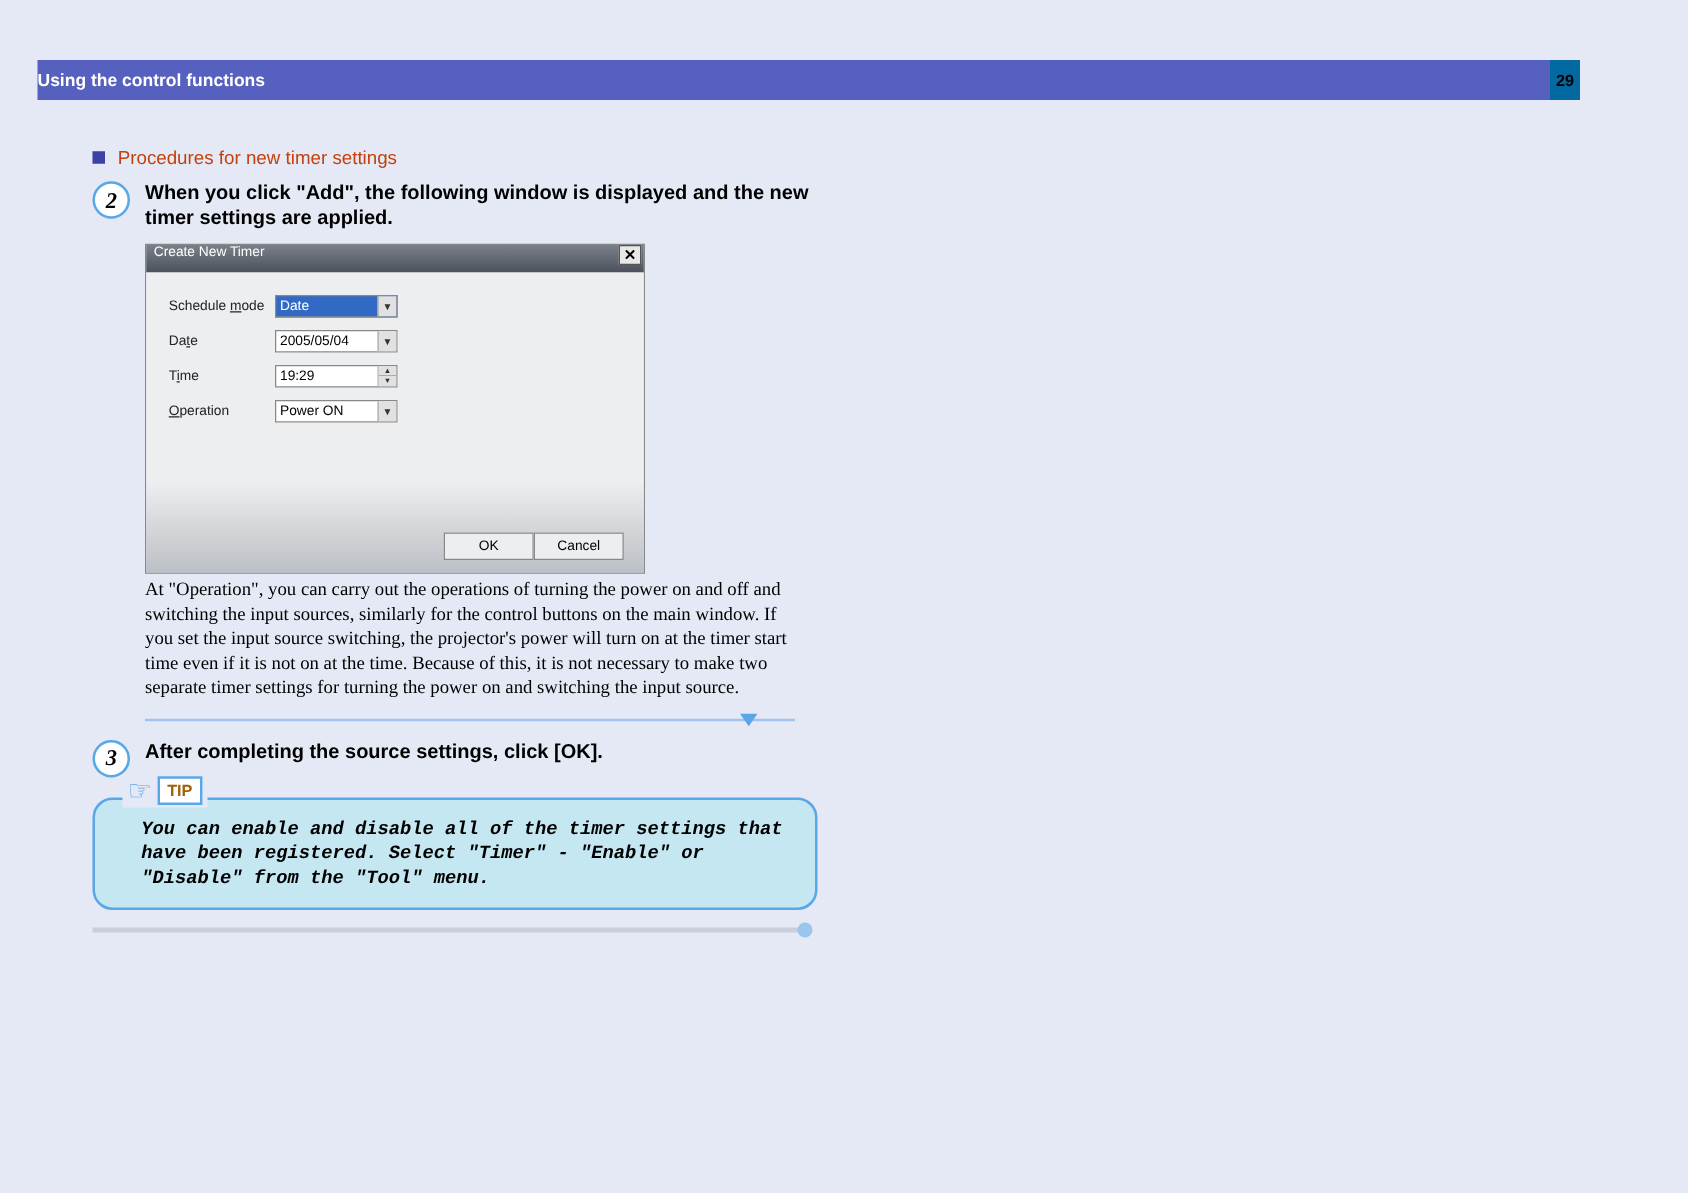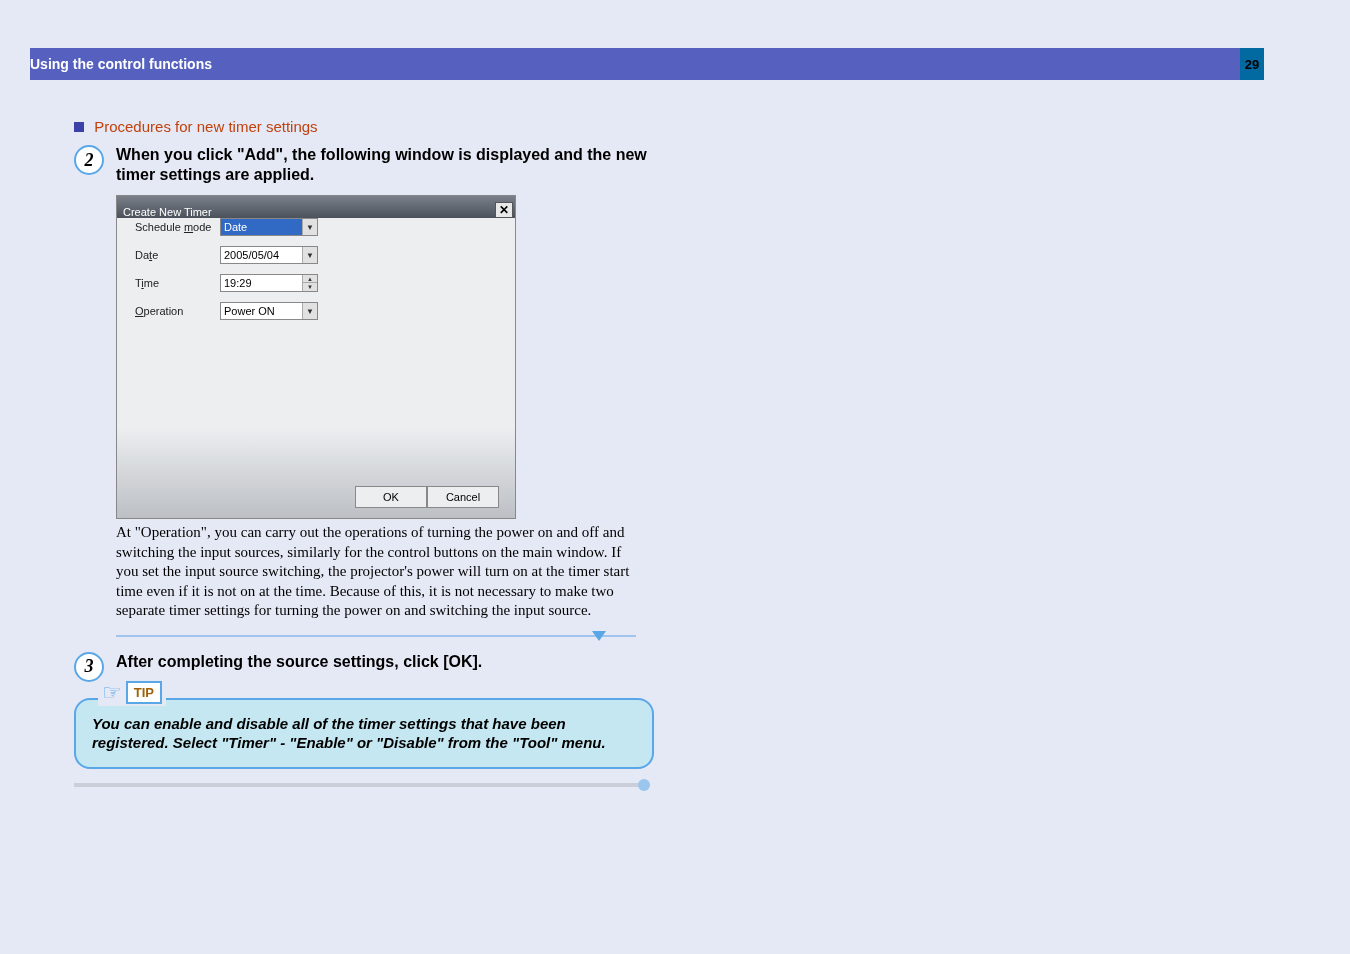--- a/index.html
+++ b/index.html
@@ -86,40 +86,40 @@
       border: 1px solid #888;
       font-family: Tahoma, Arial, sans-serif;
       font-size: 11px;
       margin-top: 10px;
     }
     .dialog-titlebar {
       height: 22px;
       background: linear-gradient(to bottom, #7a7f8a, #4c525c);
       color: #fff;
       display: flex;
-      align-items: flex-end;
+      align-items: flex-start;
       justify-content: space-between;
       padding: 0 2px 0 6px;
     }
     .dialog-close {
       width: 18px;
       height: 16px;
       background: #e8e8e8;
       border: 1px solid #555;
       display: flex;
       align-items: center;
       justify-content: center;
       font-size: 12px;
       font-weight: bold;
       color: #000;
     }
     .dialog-body {
       background: linear-gradient(to bottom, #eceef0 70%, #bcbfc4 100%);
-      padding: 0 18px 10px 18px;
-      height: 300px;
+      padding: 18px 18px 10px 18px;
+      height: 240px;
       position: relative;
     }
     .form-row { display: flex; align-items: center; margin-bottom: 10px; }
     .form-label { width: 85px; color: #222; font-size: 11px; }
     .form-label .u { text-decoration: underline; }
     .form-control {
       width: 98px;
       height: 18px;
       border: 1px solid #888;
       background: #fff;
@@ -220,25 +220,26 @@
     .tip-label-icon { font-size: 22px; color: #5aa7e8; }
     .tip-label-text {
       border: 2px solid #5aa7e8;
       background: #fff;
       color: #a16207;
       font-weight: bold;
       font-size: 13px;
       padding: 2px 6px;
     }
     .tip-text {
-      font-family: Liberation Sans, sans-serif;
+      font-family: Liberation Mono, monospace;
       font-style: italic;
       font-weight: bold;
       font-size: 15px;
       line-height: 1.3;
+      margin-left: 21px;
     }
     .end-track {
       margin-top: 14px;
       width: 570px;
       height: 4px;
       background: #c9ced9;
       position: relative;
     }
     .end-dot {
       position: absolute;

